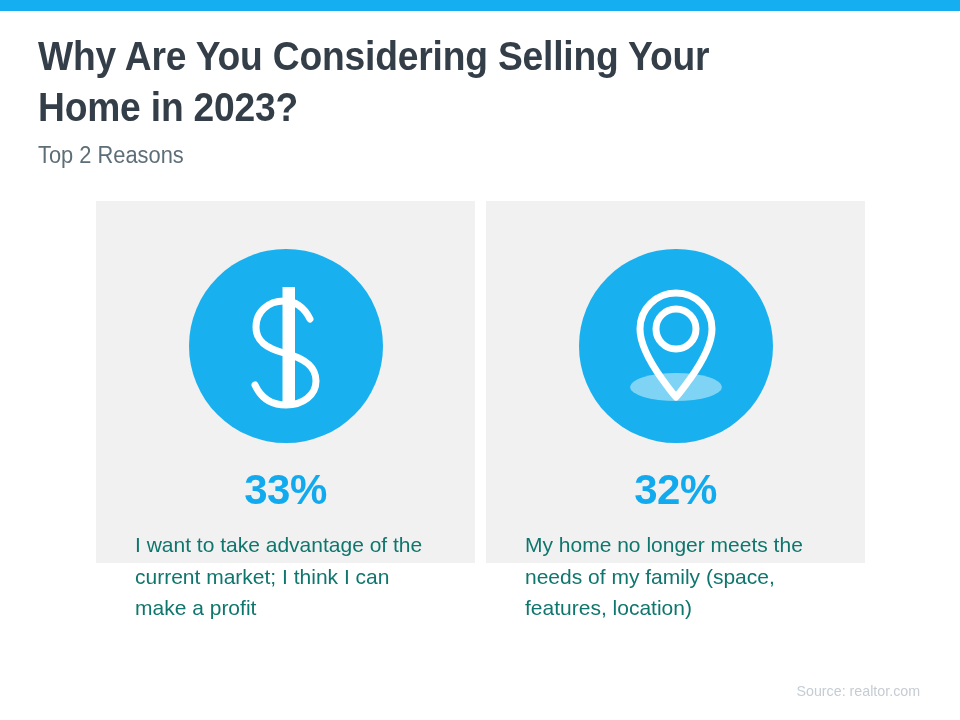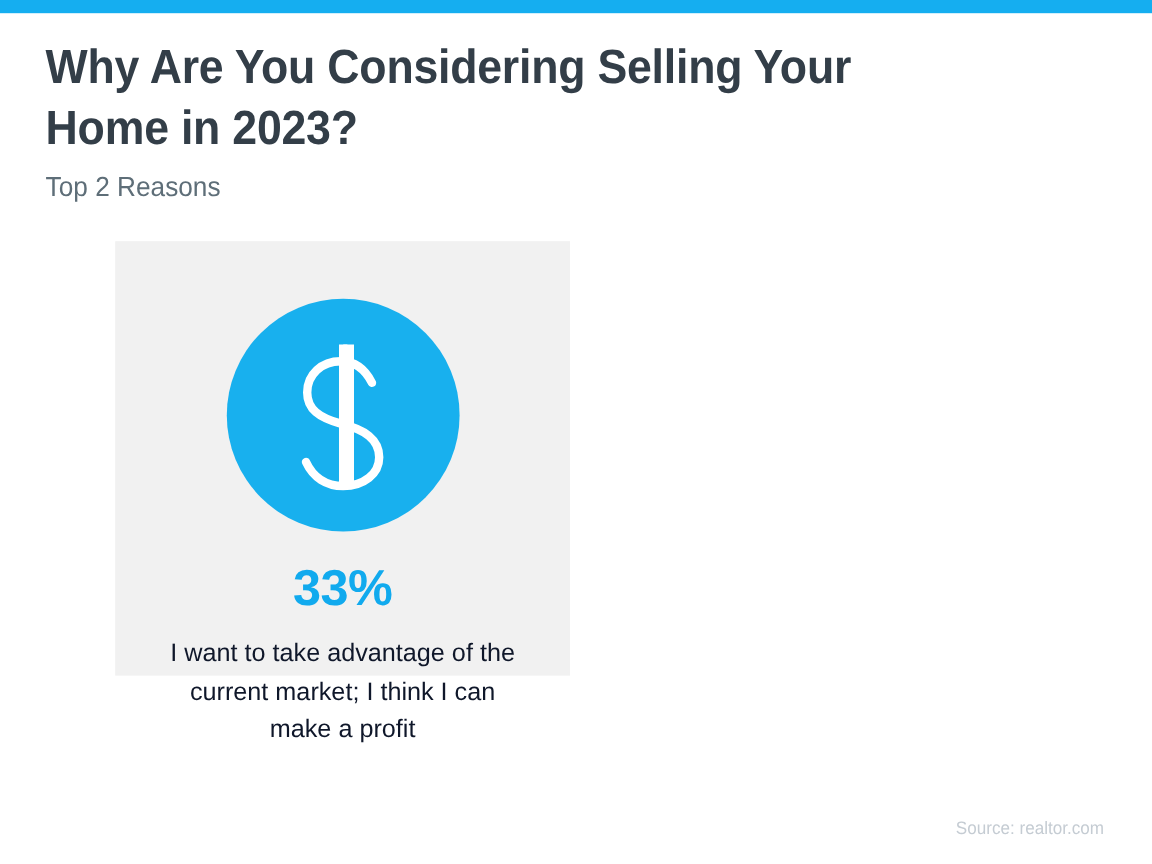--- a/index.html
+++ b/index.html
@@ -103,24 +103,23 @@
     letter-spacing: -0.5px;
   }
 
   .stat-desc {
     position: absolute;
     top: 328px;
     left: 0;
     width: 100%;
     padding: 0 39px;
     box-sizing: border-box;
-    text-align: center;
     font-size: 21px;
     line-height: 31.5px;
-    color: #0f172a;
+    color: #0f766e;
   }
 
   
   #source-note {
     position: absolute;
     right: 40px;
     top: 682px;
     font-family: "Liberation Sans Narrow", "Liberation Sans", sans-serif;
     font-size: 15px;
     color: #C5CCD3;
@@ -147,16 +146,29 @@
           <path d="M52 6 V124" stroke="#ffffff" stroke-width="7" stroke-linecap="butt"></path>
           <path d="M52 6 h9 V124 h-9 Z" fill="#ffffff"></path>
           <path d="M76 38 C70 26 61 20 50 20 C34 20 22 31 22 46 C22 60 32 67 50 72 C70 77 82 85 82 100 C82 114 69 124 52 124 C38 124 27 117 21 104" stroke="#ffffff" stroke-width="7" fill="none" stroke-linecap="round" stroke-linejoin="round"></path>
         </svg>
       </span>
     </div>
     <div class="stat-value">33%</div>
     <div class="stat-desc">I want to take advantage of the current market; I think I can make a profit</div>
   </div>
 
+  <div class="reason-card">
+    <div class="icon-badge">
+      <span>
+        <svg width="120" height="130" viewBox="0 0 120 130" fill="none" aria-hidden="true">
+          <ellipse cx="60" cy="106" rx="46" ry="14" fill="#7FD4F5"></ellipse>
+          <path d="M60 12 C40 12 24 28 24 48 C24 64 36 84 46 98 C52 106 56 112 60 116 C64 112 68 106 74 98 C84 84 96 64 96 48 C96 28 80 12 60 12 Z" stroke="#ffffff" stroke-width="7" fill="none" stroke-linejoin="round"></path>
+          <circle cx="60" cy="48" r="20" stroke="#ffffff" stroke-width="7" fill="none"></circle>
+        </svg>
+      </span>
+    </div>
+    <div class="stat-value">32%</div>
+    <div class="stat-desc">My home no longer meets the needs of my family (space, features, location)</div>
+  </div>
 
 </div>
 
 <div id="source-note">Source: realtor.com</div>
 
 </body></html>

